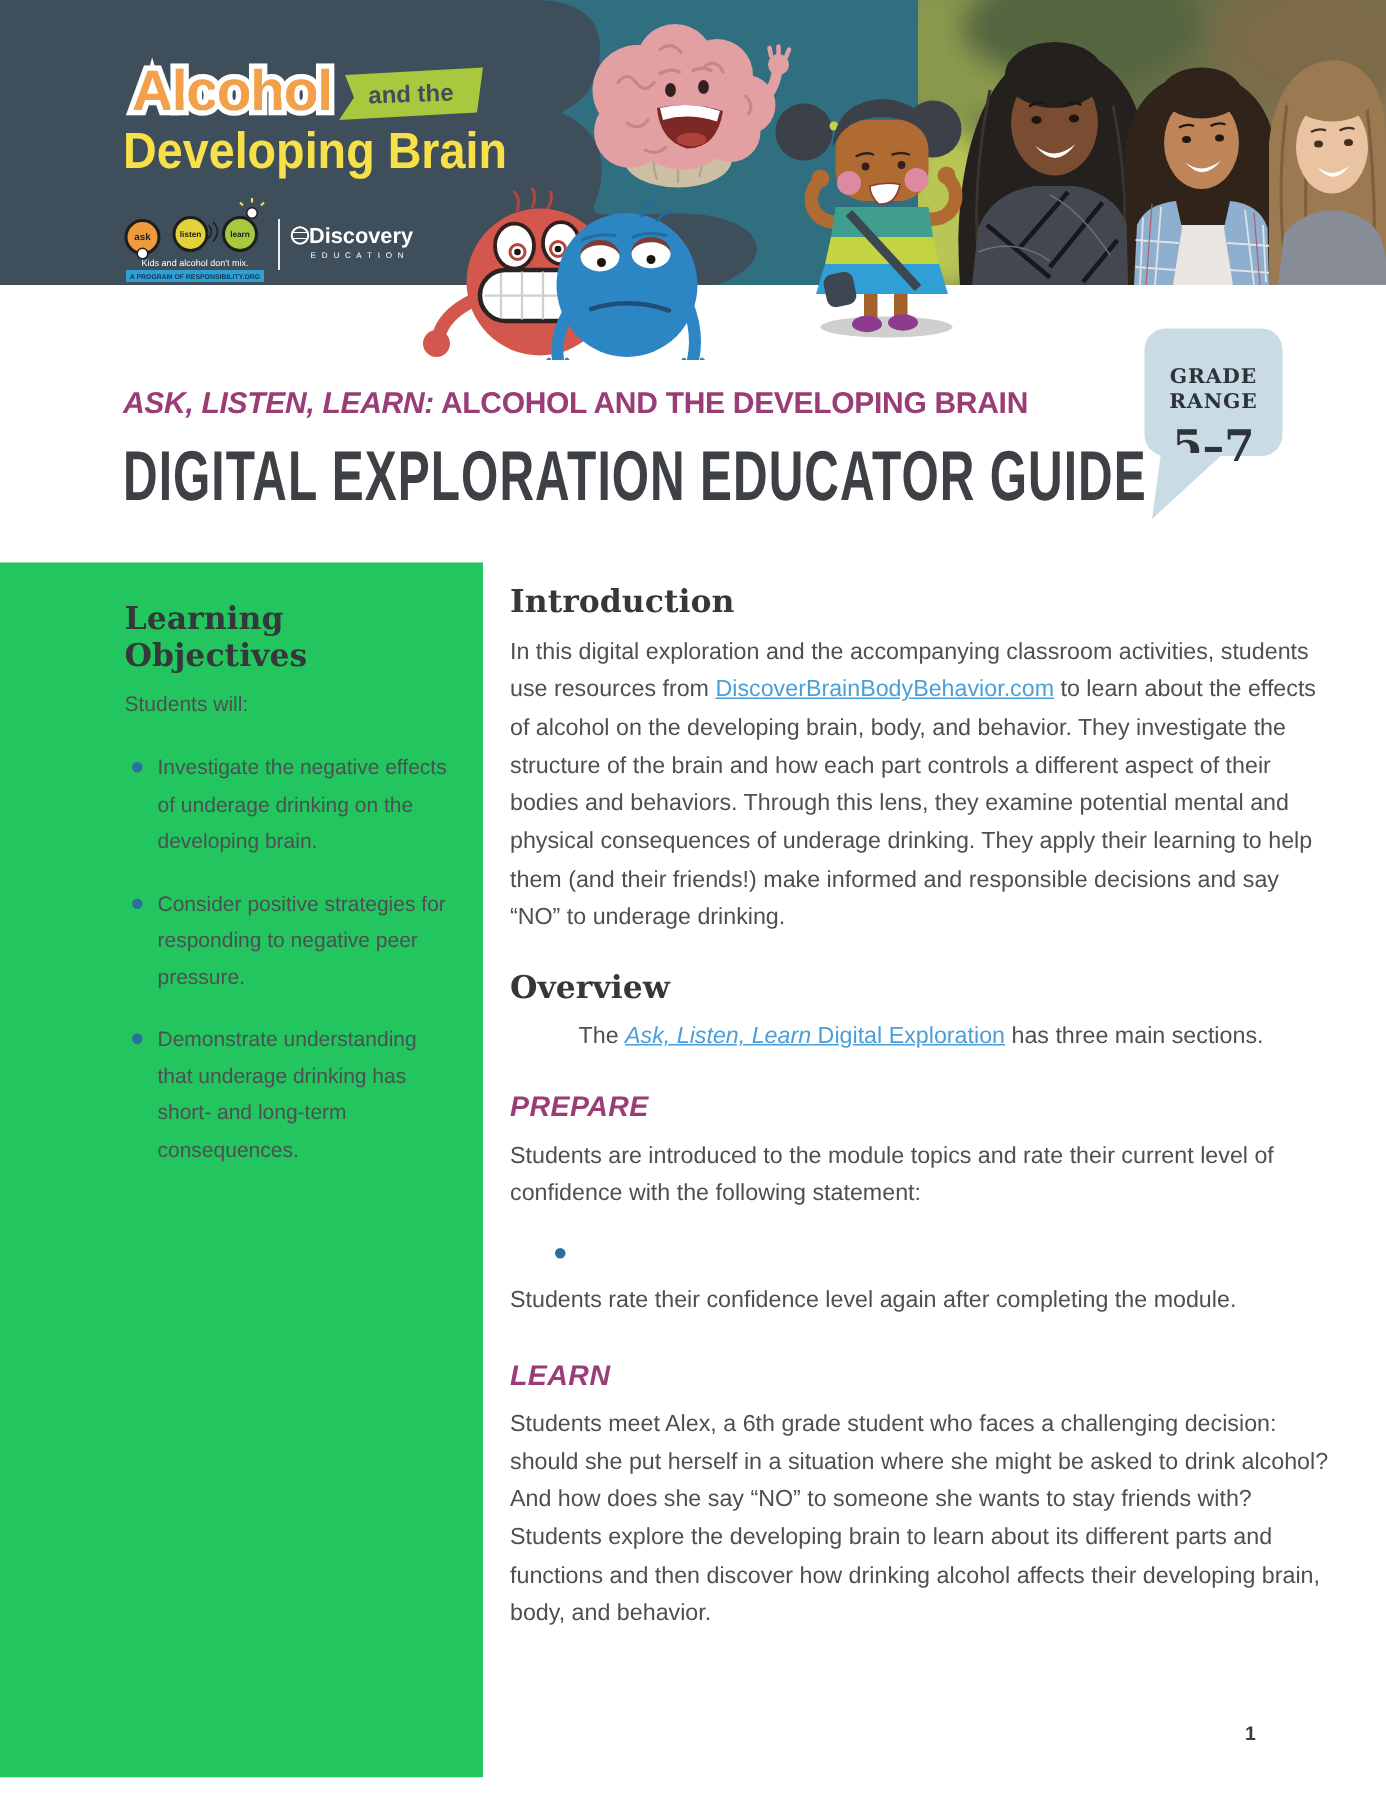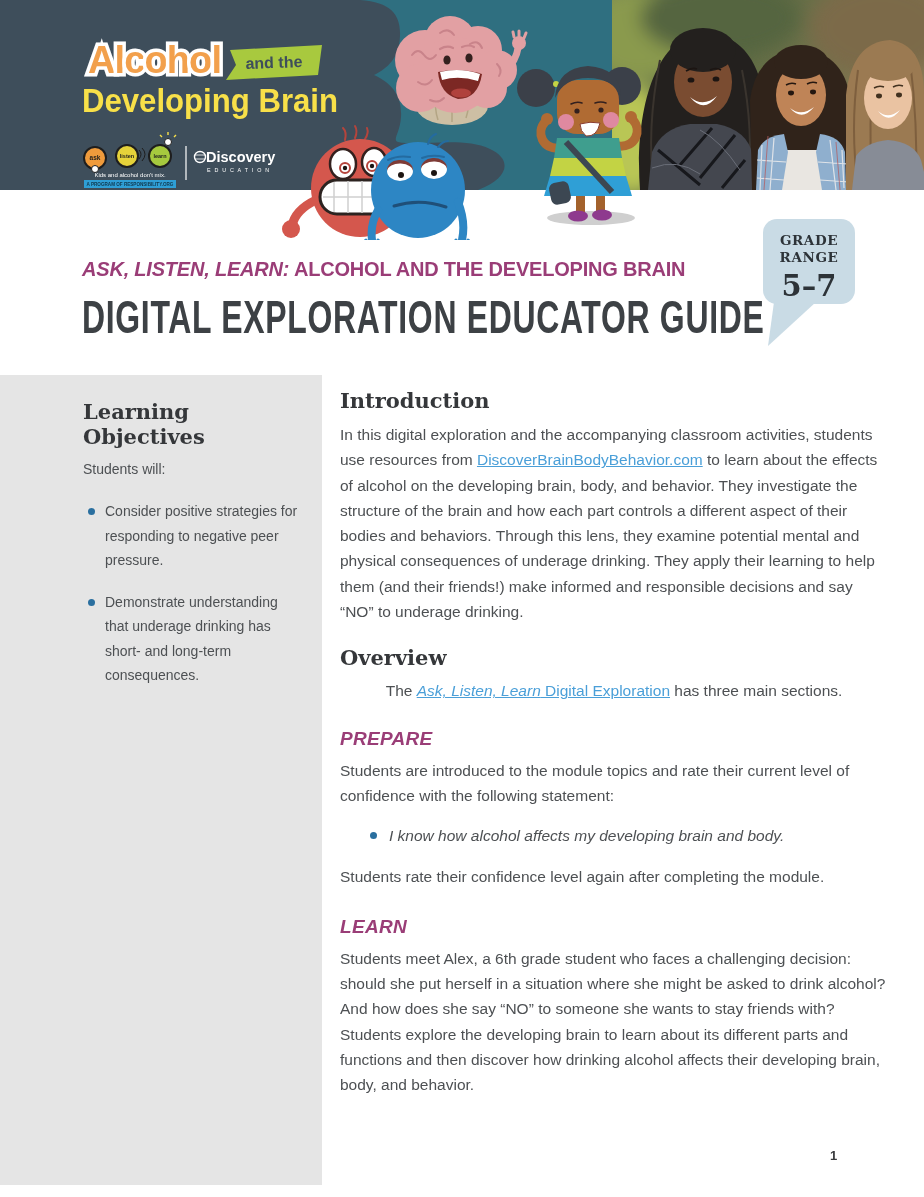--- a/index.html
+++ b/index.html
@@ -7,33 +7,33 @@
         font-family:"Liberation Sans",sans-serif;color:#4d5053;}
 
   
   .header-art{position:absolute;top:0;left:0;width:924px;height:240px;}
 
   
   .grade-badge{position:absolute;left:763px;top:219px;width:92px;height:85px;
                background:#c9dbe5;border-radius:14px;text-align:center;
                font-family:"DejaVu Serif",serif;color:#2d3338;}
   .grade-badge .gb-line{font-size:13.5px;font-weight:bold;letter-spacing:.6px;line-height:17px;}
-  .grade-badge .gb-top{margin-top:13px;}
+  .grade-badge .gb-top{margin-top:24px;}
   .grade-badge .gb-range{font-size:29px;font-weight:bold;margin-top:3px;}
   .grade-tail{position:absolute;left:766px;top:302px;}
 
   
   .title-block{position:absolute;left:82px;top:258px;width:700px;}
   .eyebrow{font-size:20px;font-weight:bold;color:#9a3d77;letter-spacing:-.2px;white-space:nowrap;}
   .eyebrow .it{font-style:italic;}
   .main-title{margin-top:8px;font-size:47px;font-weight:bold;color:#3d4145;letter-spacing:1px;
               transform:scaleX(.68);transform-origin:left top;white-space:nowrap;}
 
   
-  .sidebar{position:absolute;left:0;top:375px;width:322px;height:817px;background:#e5e5e5;
+  .sidebar{position:absolute;left:0;top:375px;width:322px;height:817px;background:#22c55e;
            box-sizing:border-box;padding:24px 24px 0 83px;}
   .sidebar h2{margin:0;font-family:"DejaVu Serif",serif;font-size:21px;font-weight:bold;color:#35373a;}
   .sidebar .lead{margin-top:12px;font-size:14px;color:#4d5053;}
   .sidebar ul{list-style:none;margin:22px 0 0 0;padding:0;}
   .sidebar li{display:flex;margin:0 0 17px 5px;font-size:14px;line-height:24.5px;color:#4d5053;}
   .sidebar .dot{flex:0 0 7px;width:7px;height:7px;border-radius:50%;background:#2a6f9f;margin:9px 10px 0 0;}
 
   
   .main-col{position:absolute;left:340px;top:375px;width:548px;}
   .main-col h2{margin:0;font-family:"DejaVu Serif",serif;font-size:21px;font-weight:bold;color:#35373a;}
@@ -270,41 +270,44 @@
     </div>
     <div class="main-title">DIGITAL EXPLORATION EDUCATOR GUIDE</div>
   </div>
 
   <aside class="sidebar">
     <h2>Learning Objectives</h2>
     <div class="lead">Students will:</div>
     <ul>
       <li>
           <span class="dot"></span>
+          <span>Investigate the negative effects of underage drinking on the developing brain.</span>
+        </li>
+      <li>
+          <span class="dot"></span>
           <span>Consider positive strategies for responding to negative peer pressure.</span>
         </li>
       <li>
           <span class="dot"></span>
           <span>Demonstrate understanding that underage drinking has short- and long-term consequences.</span>
         </li>
     </ul>
   </aside>
 
   <main class="main-col">
     <h2 class="h-intro">Introduction</h2>
     <p class="p-intro"><span>In this digital exploration and the accompanying classroom activities, students use resources from </span><a class="doclink" href="#">DiscoverBrainBodyBehavior.com</a><span> to learn about the effects of alcohol on the developing brain, body, and behavior. They investigate the structure of the brain and how each part controls a different aspect of their bodies and behaviors. Through this lens, they examine potential mental and physical consequences of underage drinking. They apply their learning to help them (and their friends!) make informed and responsible decisions and say “NO” to underage drinking.</span></p>
 
     <h2 class="h-overview">Overview</h2>
     <p class="p-overview"><span>The </span><a class="doclink" href="#"><span class="it">Ask, Listen, Learn</span><span> Digital Exploration</span></a><span> has three main sections.</span></p>
 
     <h3 class="h-prepare">PREPARE</h3>
     <p class="p-prepare">Students are introduced to the module topics and rate their current level of confidence with the following statement:</p>
     <div class="bullet-row">
       <span class="dot"></span>
-      <span class="txt">I know how alcohol affects my developing brain and body.</span>
     </div>
     <p class="p-closing">Students rate their confidence level again after completing the module.</p>
 
     <h3 class="h-learn">LEARN</h3>
     <p class="p-learn">Students meet Alex, a 6th grade student who faces a challenging decision: should she put herself in a situation where she might be asked to drink alcohol? And how does she say “NO” to someone she wants to stay friends with? Students explore the developing brain to learn about its different parts and functions and then discover how drinking alcohol affects their developing brain, body, and behavior.</p>
   </main>
 
   <div class="footer-page">1</div>
 
 </div>

